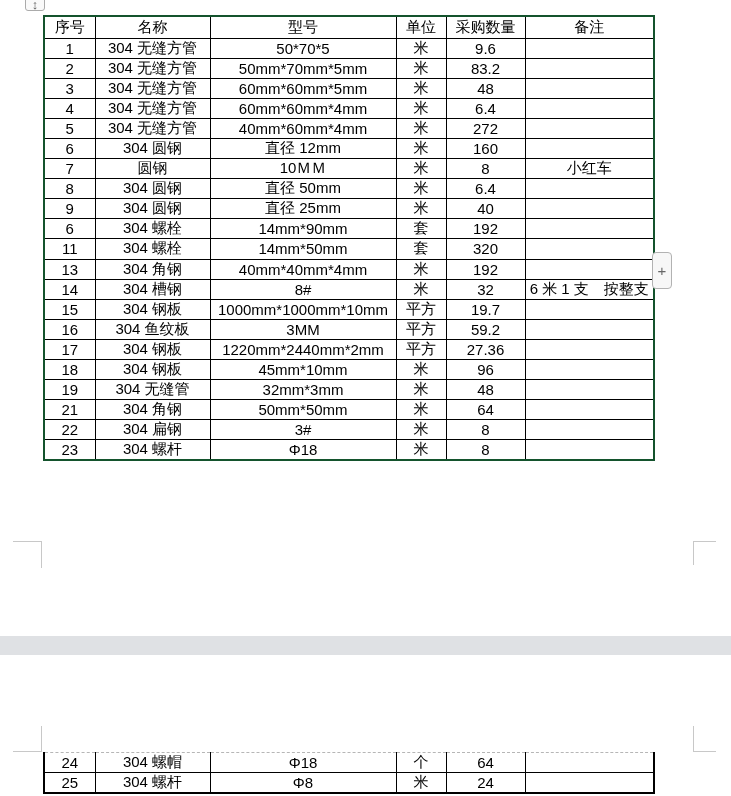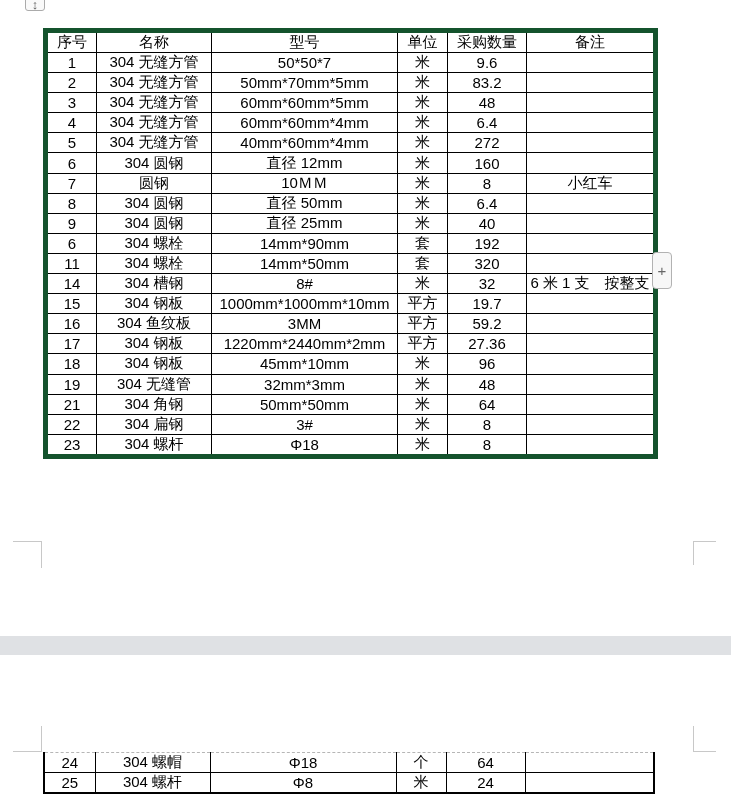--- a/index.html
+++ b/index.html
@@ -45,21 +45,21 @@
     border: 1px solid #000;
     padding: 0 2px;
     text-align: center;
     vertical-align: middle;
     font-size: 15px;
     font-weight: normal;
     white-space: nowrap;
     overflow: hidden;
     box-sizing: border-box;
   }
-  #table-page1 { left: 43px; top: 28px; border: 5px solid #14532d; }
+  #table-page1 { left: 43px; top: 15px; border: 2px solid #14532d; }
   #table-page1 th { height: 22px; }
   #table-page1 td { height: 20.1px; }
 
   #table-page2 { left: 43px; top: 752px; border: 2px solid #000; border-top: none; }
   #table-page2 td { height: 19.5px; margin-top: 17px; }
   #table-page2 tr:first-child td { border-top: 1px dashed #b6b6b6; }
 
   
   .add-button {
     position: absolute;
@@ -122,21 +122,21 @@
           <th>型号</th>
           <th>单位</th>
           <th>采购数量</th>
           <th>备注</th>
         </tr>
     </thead>
     <tbody id="tbody-page1">
         <tr>
           <td>1</td>
           <td>304 无缝方管</td>
-          <td>50*50*7</td>
+          <td>50*70*5</td>
           <td>米</td>
           <td>9.6</td>
           <td></td>
         </tr>
         <tr>
           <td>2</td>
           <td>304 无缝方管</td>
           <td>50mm*70mm*5mm</td>
           <td>米</td>
           <td>83.2</td>
@@ -205,20 +205,28 @@
           <td>套</td>
           <td>192</td>
           <td></td>
         </tr>
         <tr>
           <td>11</td>
           <td>304 螺栓</td>
           <td>14mm*50mm</td>
           <td>套</td>
           <td>320</td>
+          <td></td>
+        </tr>
+        <tr>
+          <td>13</td>
+          <td>304 角钢</td>
+          <td>40mm*40mm*4mm</td>
+          <td>米</td>
+          <td>192</td>
           <td></td>
         </tr>
         <tr>
           <td>14</td>
           <td>304 槽钢</td>
           <td>8#</td>
           <td>米</td>
           <td>32</td>
           <td>6 米 1 支　按整支</td>
         </tr>

